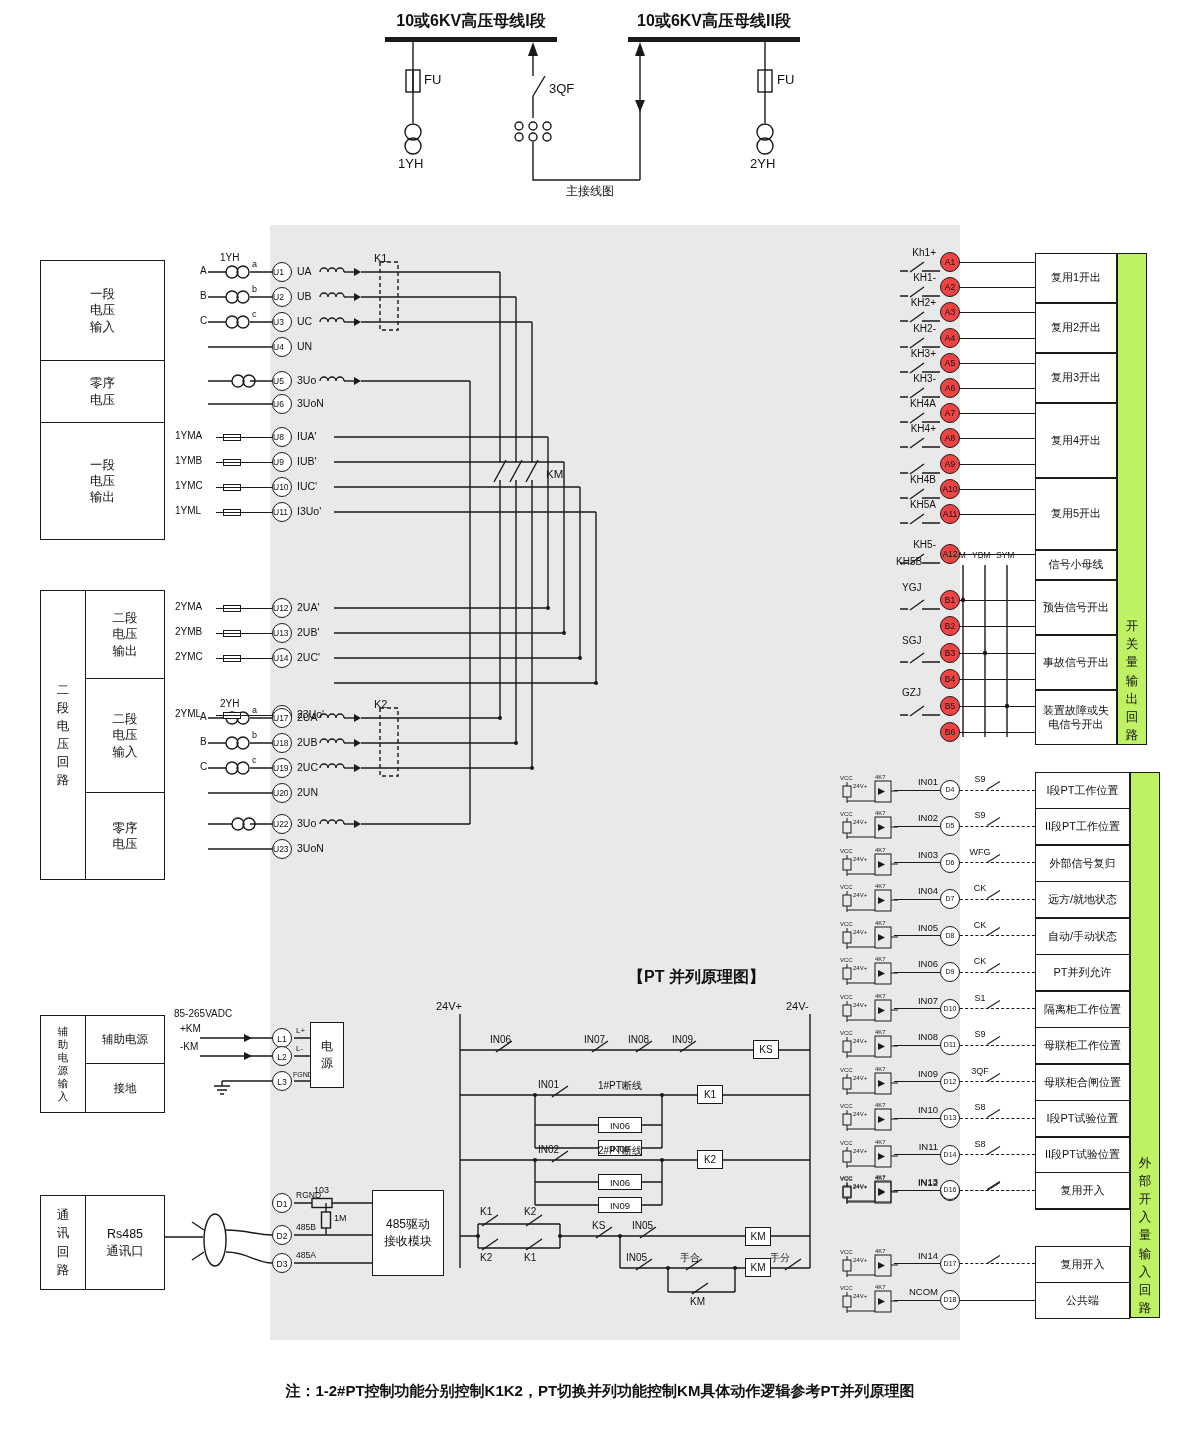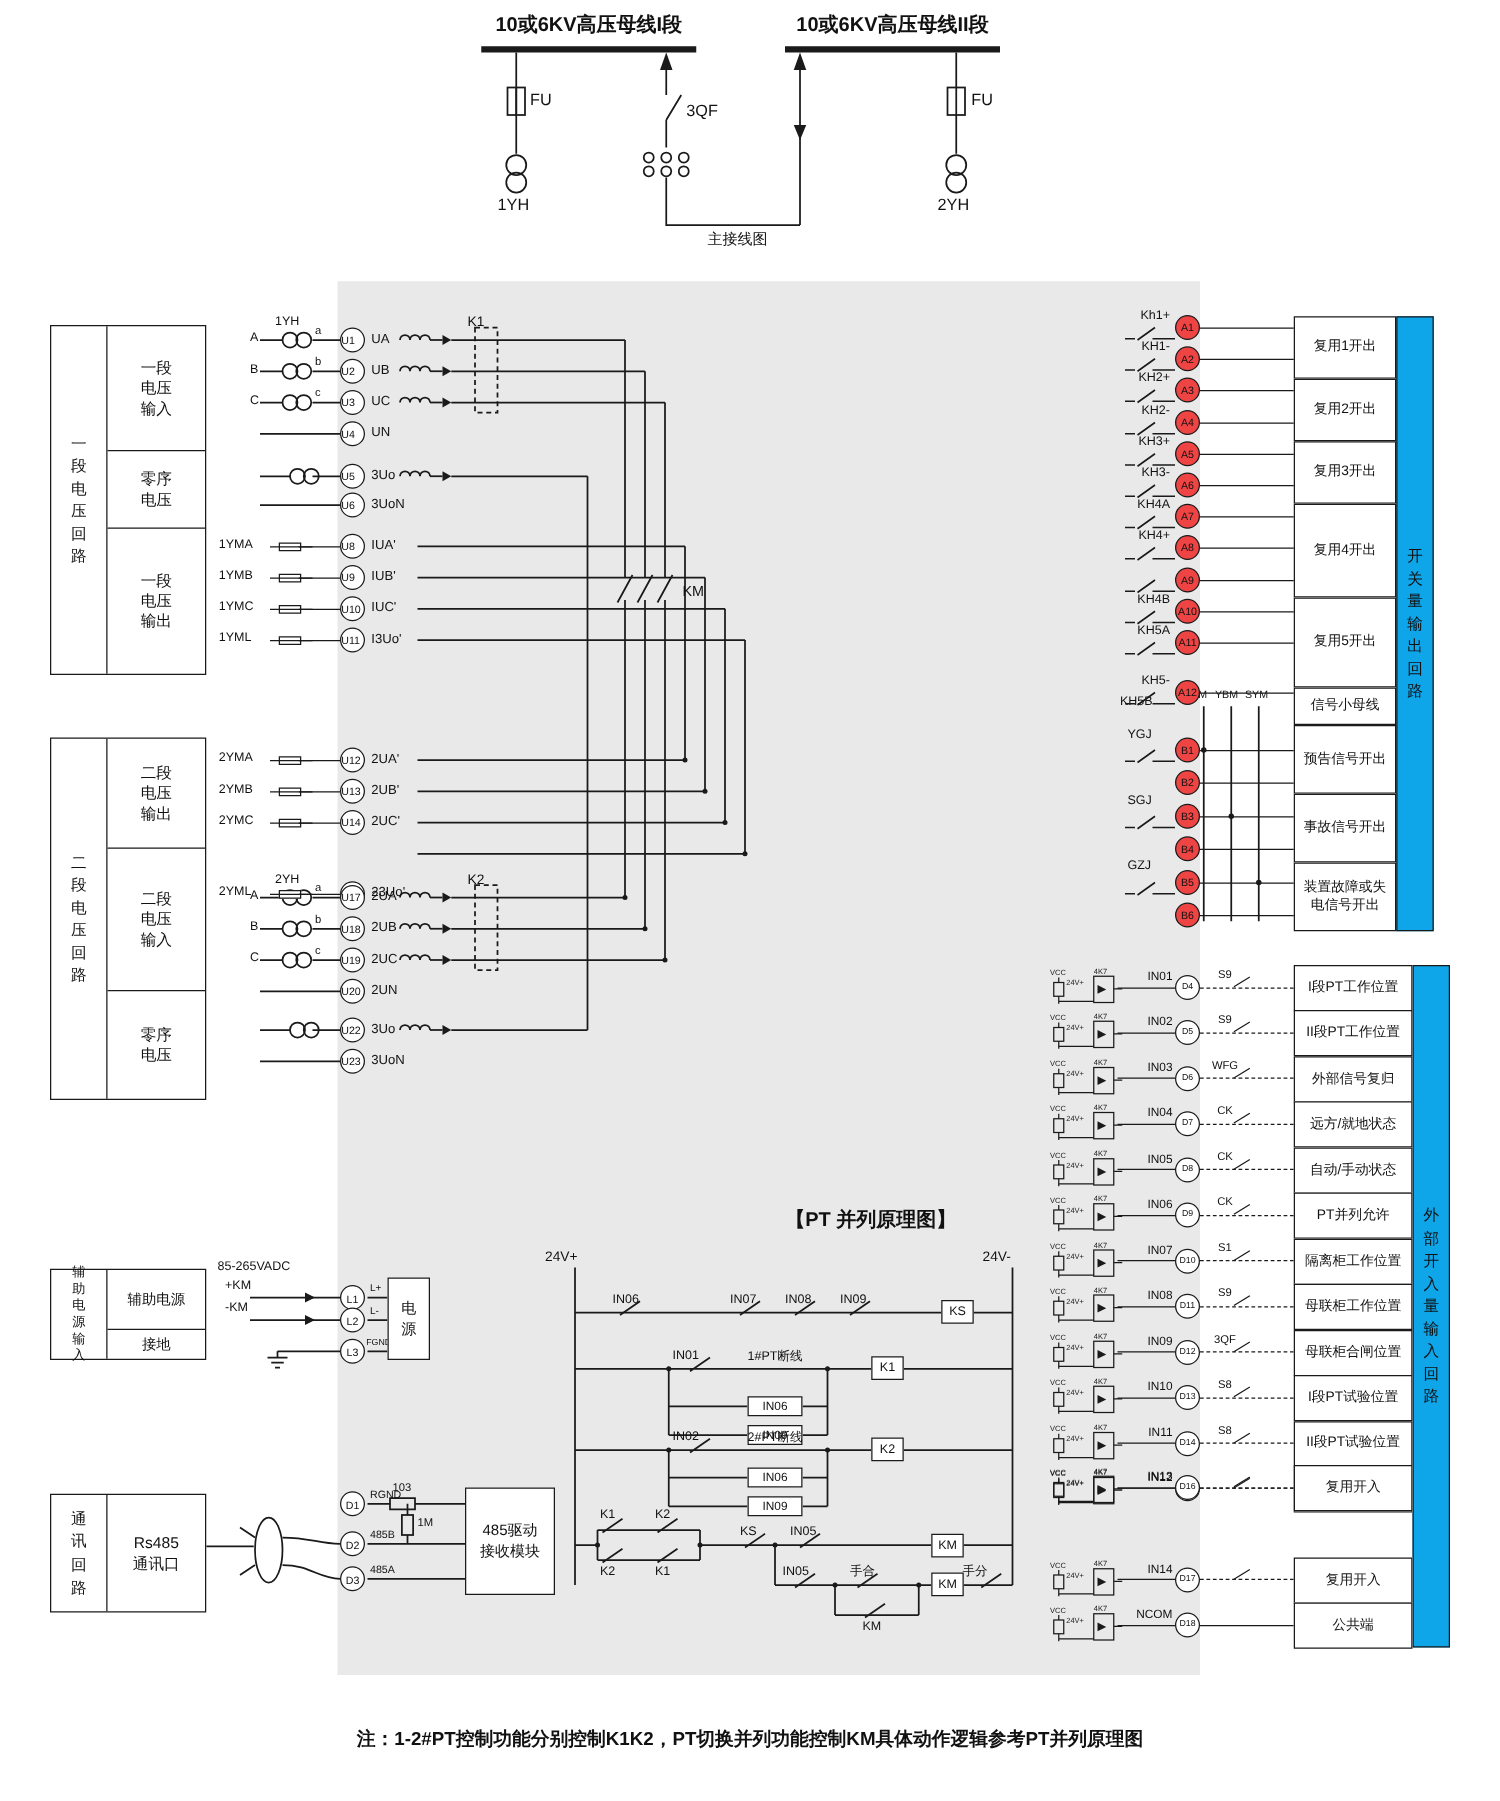--- a/index.html
+++ b/index.html
@@ -16,21 +16,21 @@
   .grp-title{width:44px;border-right:1.6px solid #1a1a1a;display:flex;align-items:center;justify-content:center}
   .vtext{width:15px;word-break:break-all;text-align:center;font-size:12.5px;line-height:1.45}
   .vtext-sm{width:12px;word-break:break-all;text-align:center;font-size:10.5px;line-height:1.25}
   .grp-rows{flex:1;display:flex;flex-direction:column}
   .grp-row{border-bottom:1.6px solid #1a1a1a;display:flex;align-items:center;justify-content:center;text-align:center;font-size:12.5px;box-sizing:border-box}
   .grp-row:last-child{border-bottom:none;flex:1}
   .w2{width:30px;word-break:break-all;line-height:1.3}
   .w3{width:48px;line-height:1.3}
   
   .cell{position:absolute;left:1035px;width:82px;border:1.4px solid #1a1a1a;background:#fff;display:flex;align-items:center;justify-content:center;text-align:center;font-size:11px;line-height:1.25;padding:0 2px;box-sizing:border-box}
-  .vstrip{position:absolute;border:1.4px solid #1a1a1a;background:#0ea5e9;display:flex;align-items:center;justify-content:center;box-sizing:border-box}
+  .vstrip{position:absolute;border:1.4px solid #1a1a1a;background:#bef264;display:flex;align-items:flex-end;justify-content:center;box-sizing:border-box}
   
   .u-row{position:absolute;left:175px;width:190px;height:24px}
   .u-circ{position:absolute;left:97px;top:0;width:20px;height:20px;border:1.6px solid #1a1a1a;border-radius:50%;background:#fff;font-size:8.5px;line-height:18px;text-align:left;box-sizing:border-box}
   .u-sig{position:absolute;left:122px;top:3px;font-size:10.5px;white-space:nowrap}
   .u-feed{position:absolute;left:0;top:3px;width:42px;font-size:10px}
   .u-fuse{position:absolute;left:48px;top:7px;width:18px;height:7px;border:1.3px solid #1a1a1a;background:#fff;box-sizing:border-box}
   .u-fuse::before{content:"";position:absolute;left:-8px;top:1.8px;width:34px;border-top:1.3px solid #1a1a1a}
   .u-wire{position:absolute;left:64px;top:9.5px;width:33px;border-top:1.3px solid #1a1a1a}
   .out-row,.b-row{position:absolute;left:896px;width:250px;height:25px}
   .kh{position:absolute;left:0;top:-3px;width:40px;font-size:10px;text-align:right;white-space:nowrap}
@@ -182,23 +182,20 @@
     <div class="lbl b" style="left:385px;top:12px;width:172px;text-align:center;font-size:16px">10或6KV高压母线I段</div>
     <div class="lbl b" style="left:628px;top:12px;width:172px;text-align:center;font-size:16px">10或6KV高压母线II段</div>
     <div class="lbl" style="left:424px;top:73px;font-size:13px">FU</div>
     <div class="lbl" style="left:777px;top:73px;font-size:13px">FU</div>
     <div class="lbl" style="left:549px;top:82px;font-size:13px">3QF</div>
     <div class="lbl" style="left:398px;top:157px;font-size:13px">1YH</div>
     <div class="lbl" style="left:750px;top:157px;font-size:13px">2YH</div>
     <div class="lbl" style="left:566px;top:185px;font-size:12px">主接线图</div>
 
     <div class="grp" style="left:40px;top:260px;height:280px">
-      <div class="grp-title">
-          <span class="vtext">一段电压回路</span>
-        </div>
       <div class="grp-rows">
         <div class="grp-row" style="height:100px">
             <span class="w2">一段电压输入</span>
           </div>
         <div class="grp-row" style="height:62px">
             <span class="w2">零序电压</span>
           </div>
         <div class="grp-row">
             <span class="w2">一段电压输出</span>
           </div>
@@ -213,21 +210,21 @@
             <span class="w2">二段电压输出</span>
           </div>
         <div class="grp-row" style="height:114px">
             <span class="w2">二段电压输入</span>
           </div>
         <div class="grp-row">
             <span class="w2">零序电压</span>
           </div>
       </div>
     </div>
-    <div class="grp" style="left:40px;top:1015px;height:73px">
+    <div class="grp" style="left:40px;top:1015px;height:98px">
       <div class="grp-title">
           <span class="vtext-sm">辅助电源输入</span>
         </div>
       <div class="grp-rows">
         <div class="grp-row" style="height:48px;font-size:11.5px">
             <span>辅助电源</span>
           </div>
         <div class="grp-row" style="font-size:11.5px">
             <span>接地</span>
           </div>

